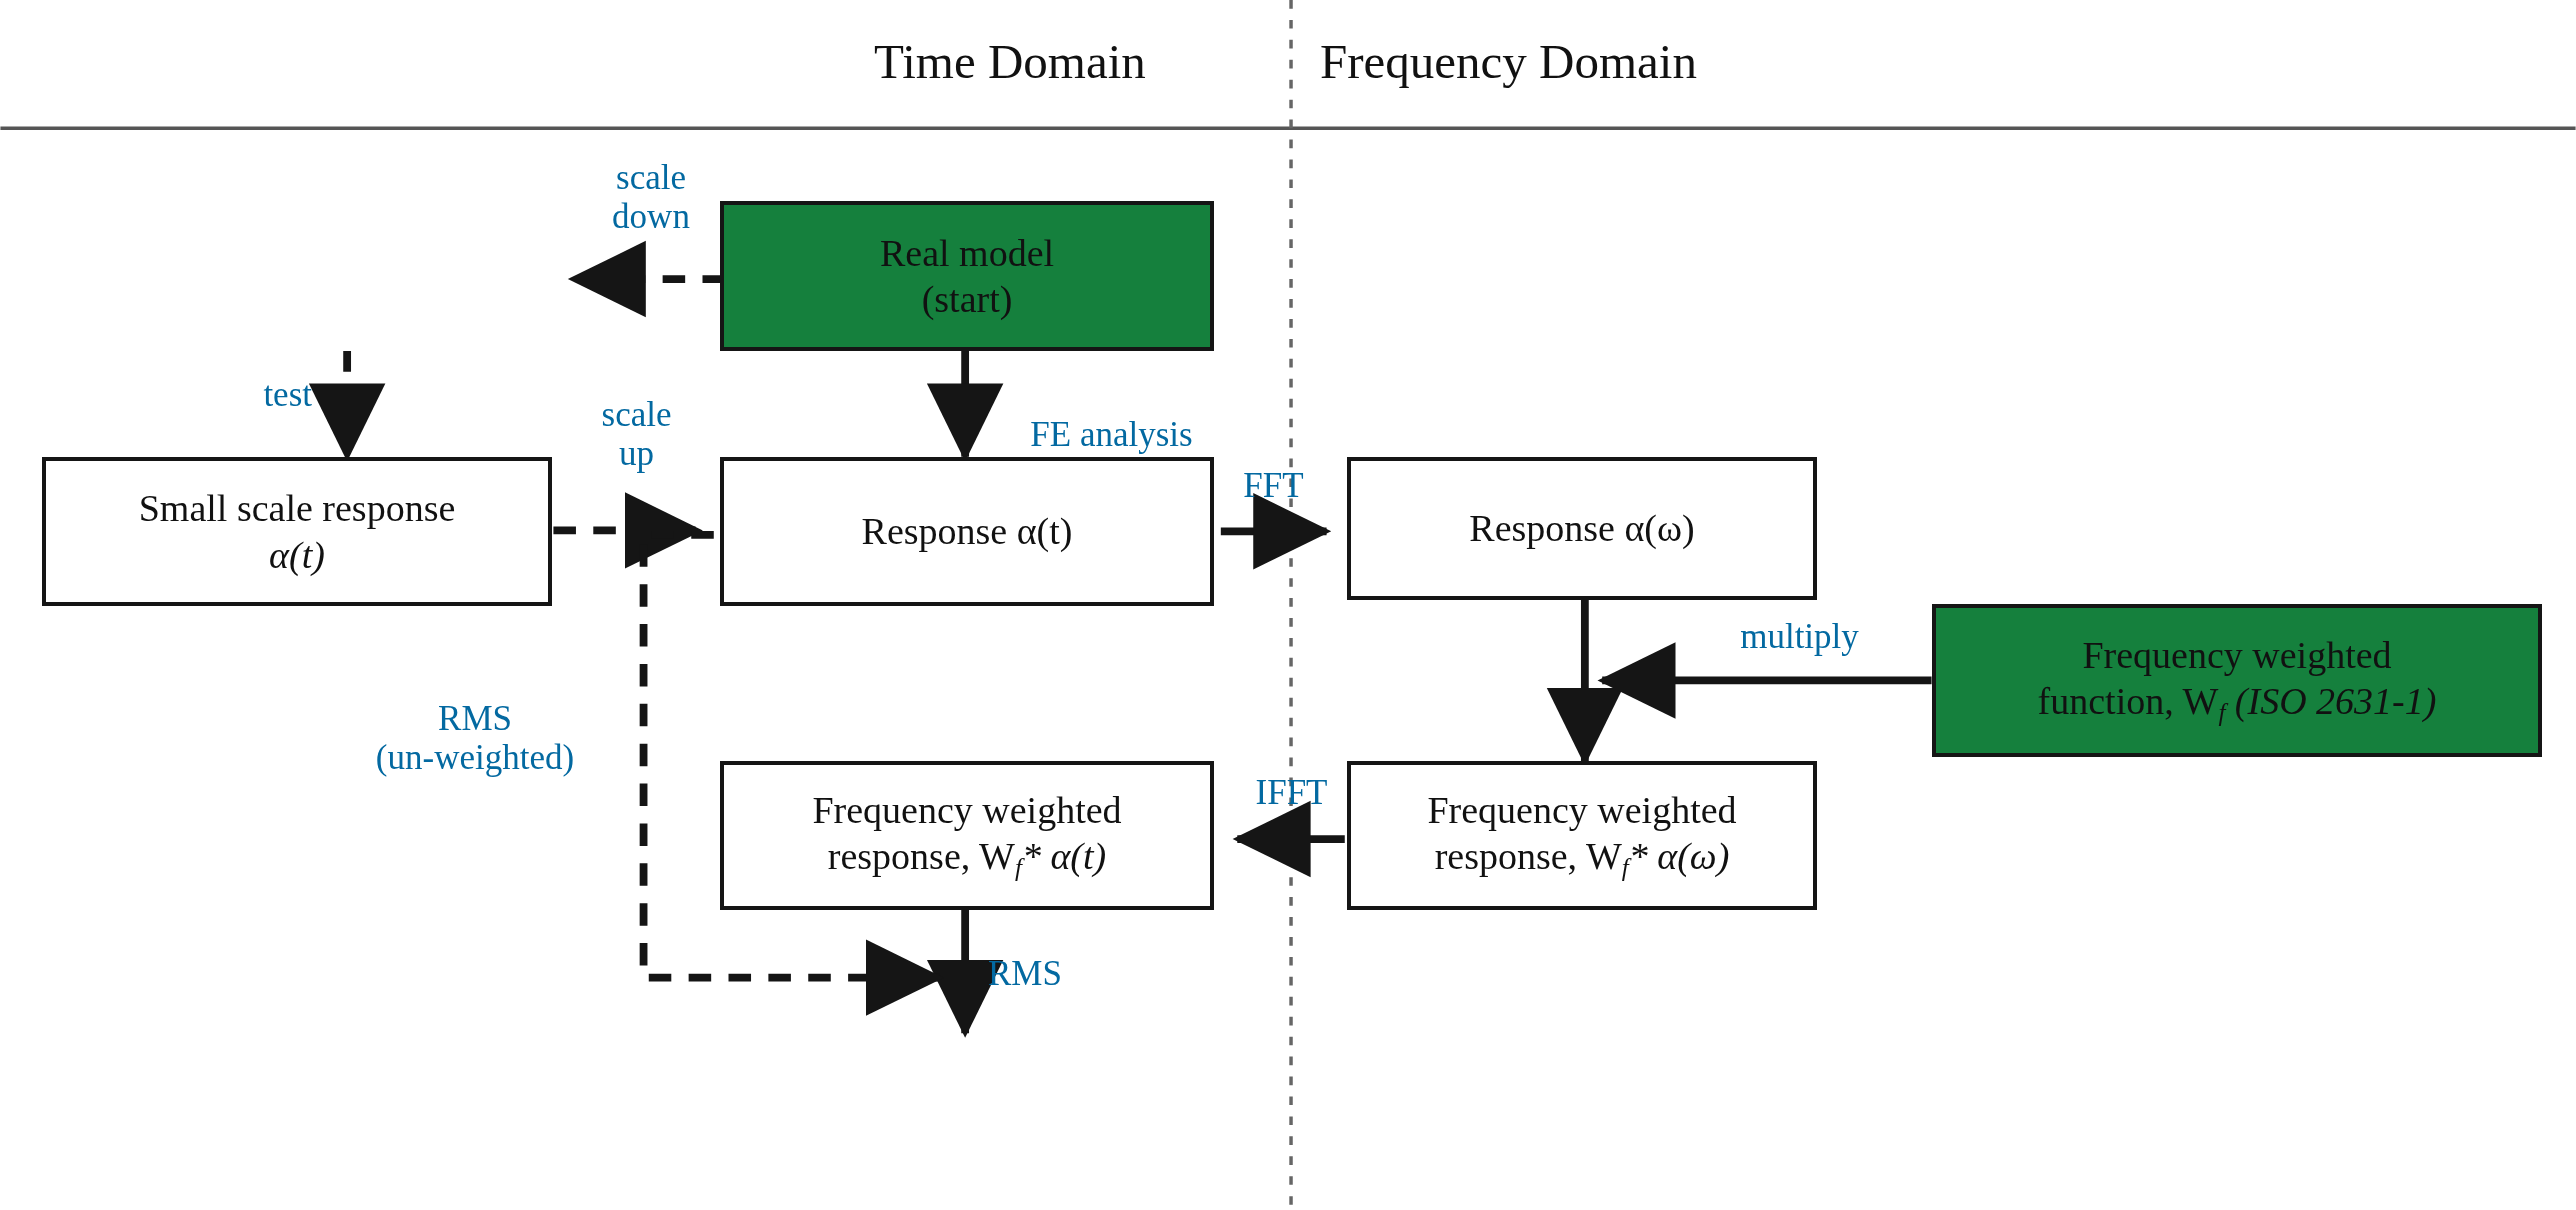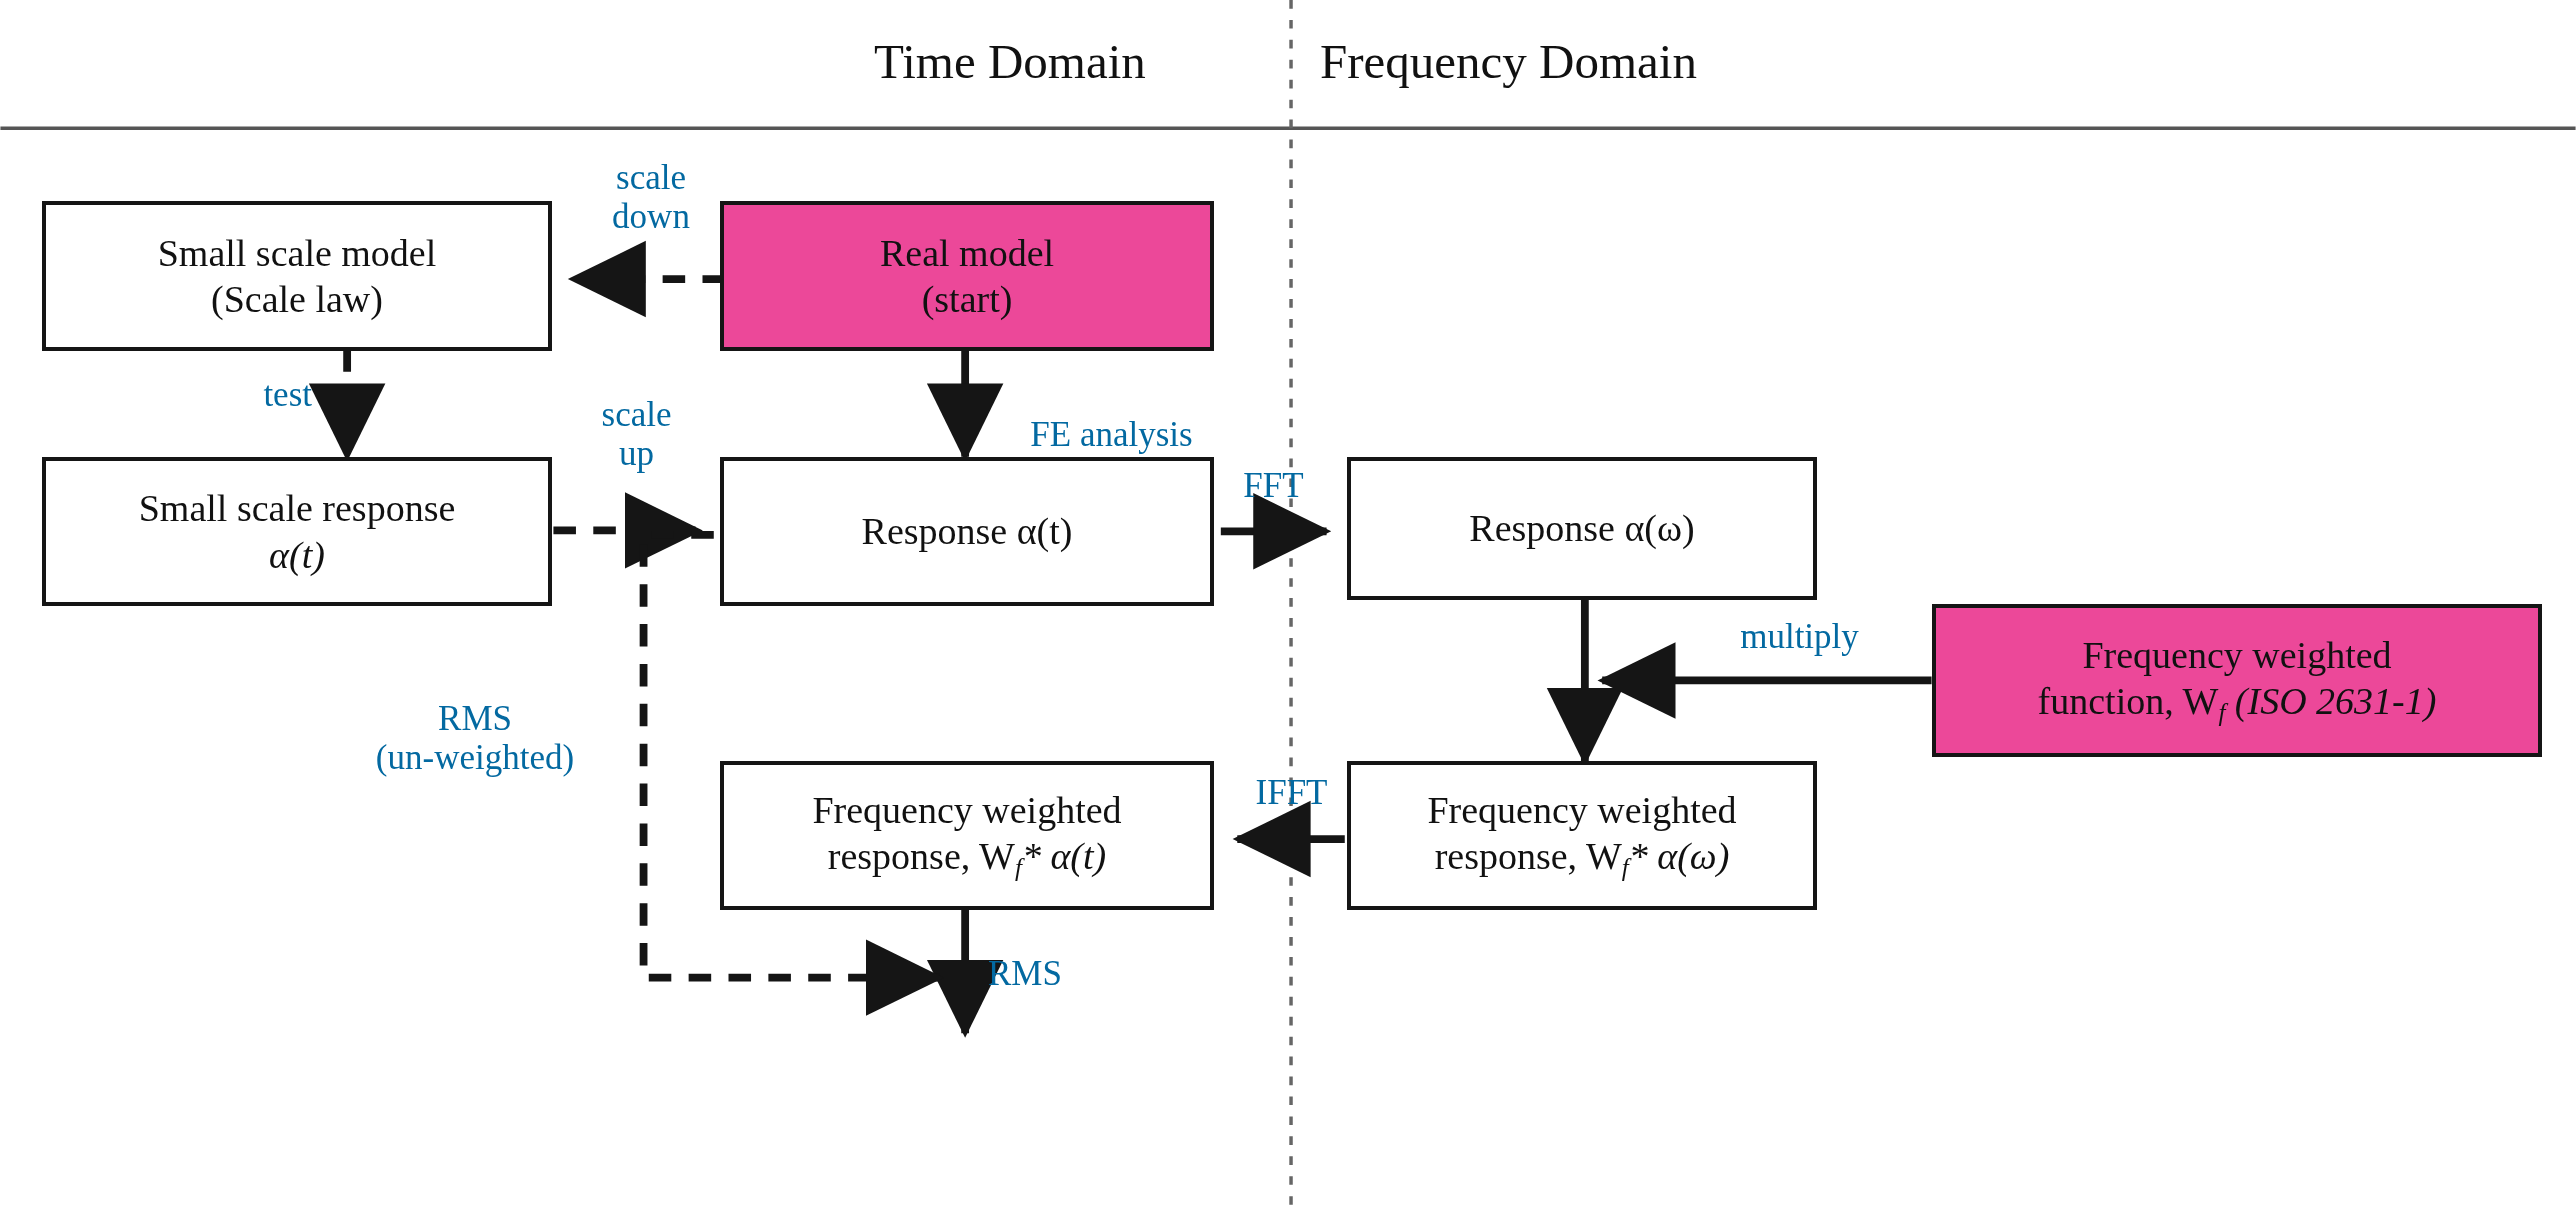--- a/index.html
+++ b/index.html
@@ -30,21 +30,21 @@
     background: #ffffff;
     display: flex;
     align-items: center;
     justify-content: center;
     text-align: center;
     line-height: 1.22;
     color: #111111;
     font-size: 38px;
     z-index: 3;
   }
-  .node.shaded { background: #ec4899; }
+  .node.shaded { background: #15803d; }
   .node .txt { padding: 0 12px; display: block; }
   .lbl {
     position: absolute;
     color: #0369a1;
     font-size: 35px;
     line-height: 1.12;
     text-align: center;
     white-space: pre-line;
     z-index: 4;
   }
@@ -94,26 +94,20 @@
     <line x1="1551" y1="968" x2="1427" y2="968" stroke="#151515" stroke-width="9" marker-end="url(#ah)"></line>
 
     <line x1="1113" y1="1050" x2="1113" y2="1192" stroke="#151515" stroke-width="9" marker-end="url(#ah)"></line>
 
     <polyline points="823,617 742,617 742,1128 1083,1128" fill="none" stroke="#151515" stroke-width="9" stroke-dasharray="26 20" marker-end="url(#ah)"></polyline>
   </svg>
 
   <div class="domain-title" style="left:874px; top:33px;">Time Domain</div>
   <div class="domain-title" style="left:1320px; top:33px;text-align:right;">Frequency Domain</div>
 
-  <div class="node" style="left:42px; top:201px; width:510px; height:150px;">
-    <span class="txt">
-      <span>Small scale model</span><br>
-      <span>(Scale law)</span>
-    </span>
-  </div>
 
   <div class="node shaded" style="left:720px; top:201px; width:494px; height:150px;">
     <span class="txt">
       <span>Real model</span><br>
       <span>(start)</span>
     </span>
   </div>
 
   <div class="node" style="left:42px; top:457px; width:510px; height:149px;font-family:Liberation Serif, serif;">
     <span class="txt">

